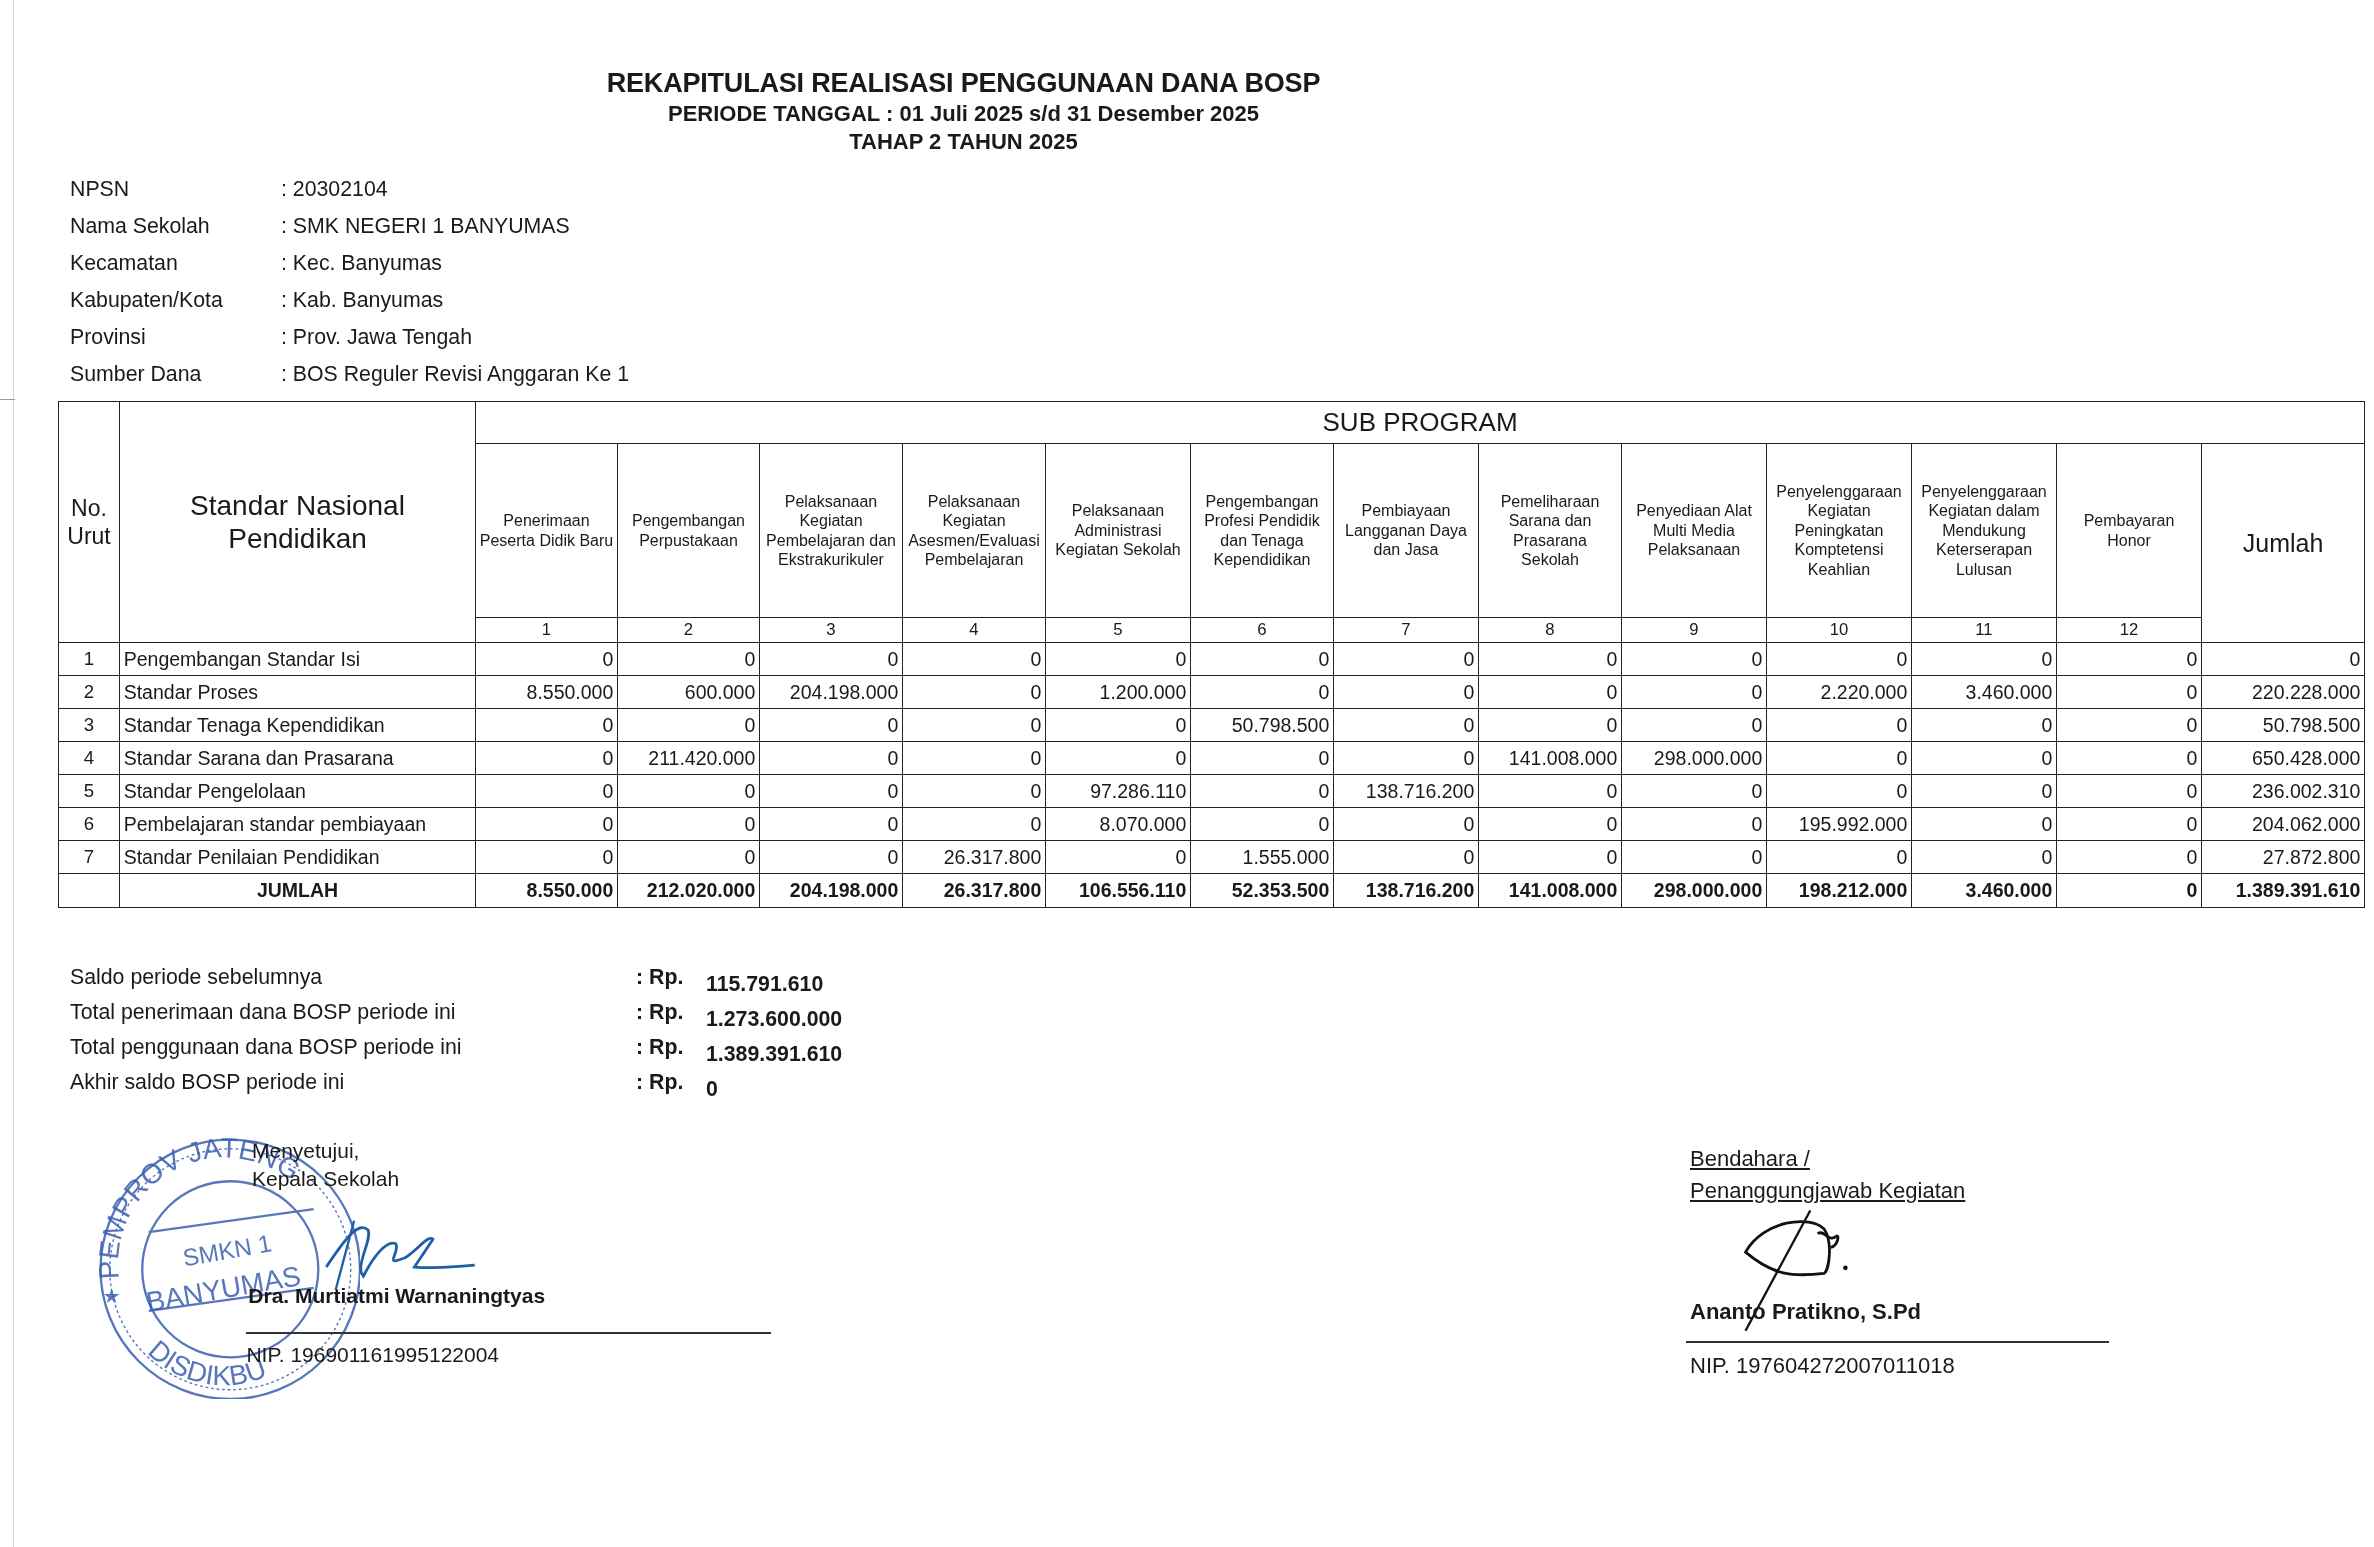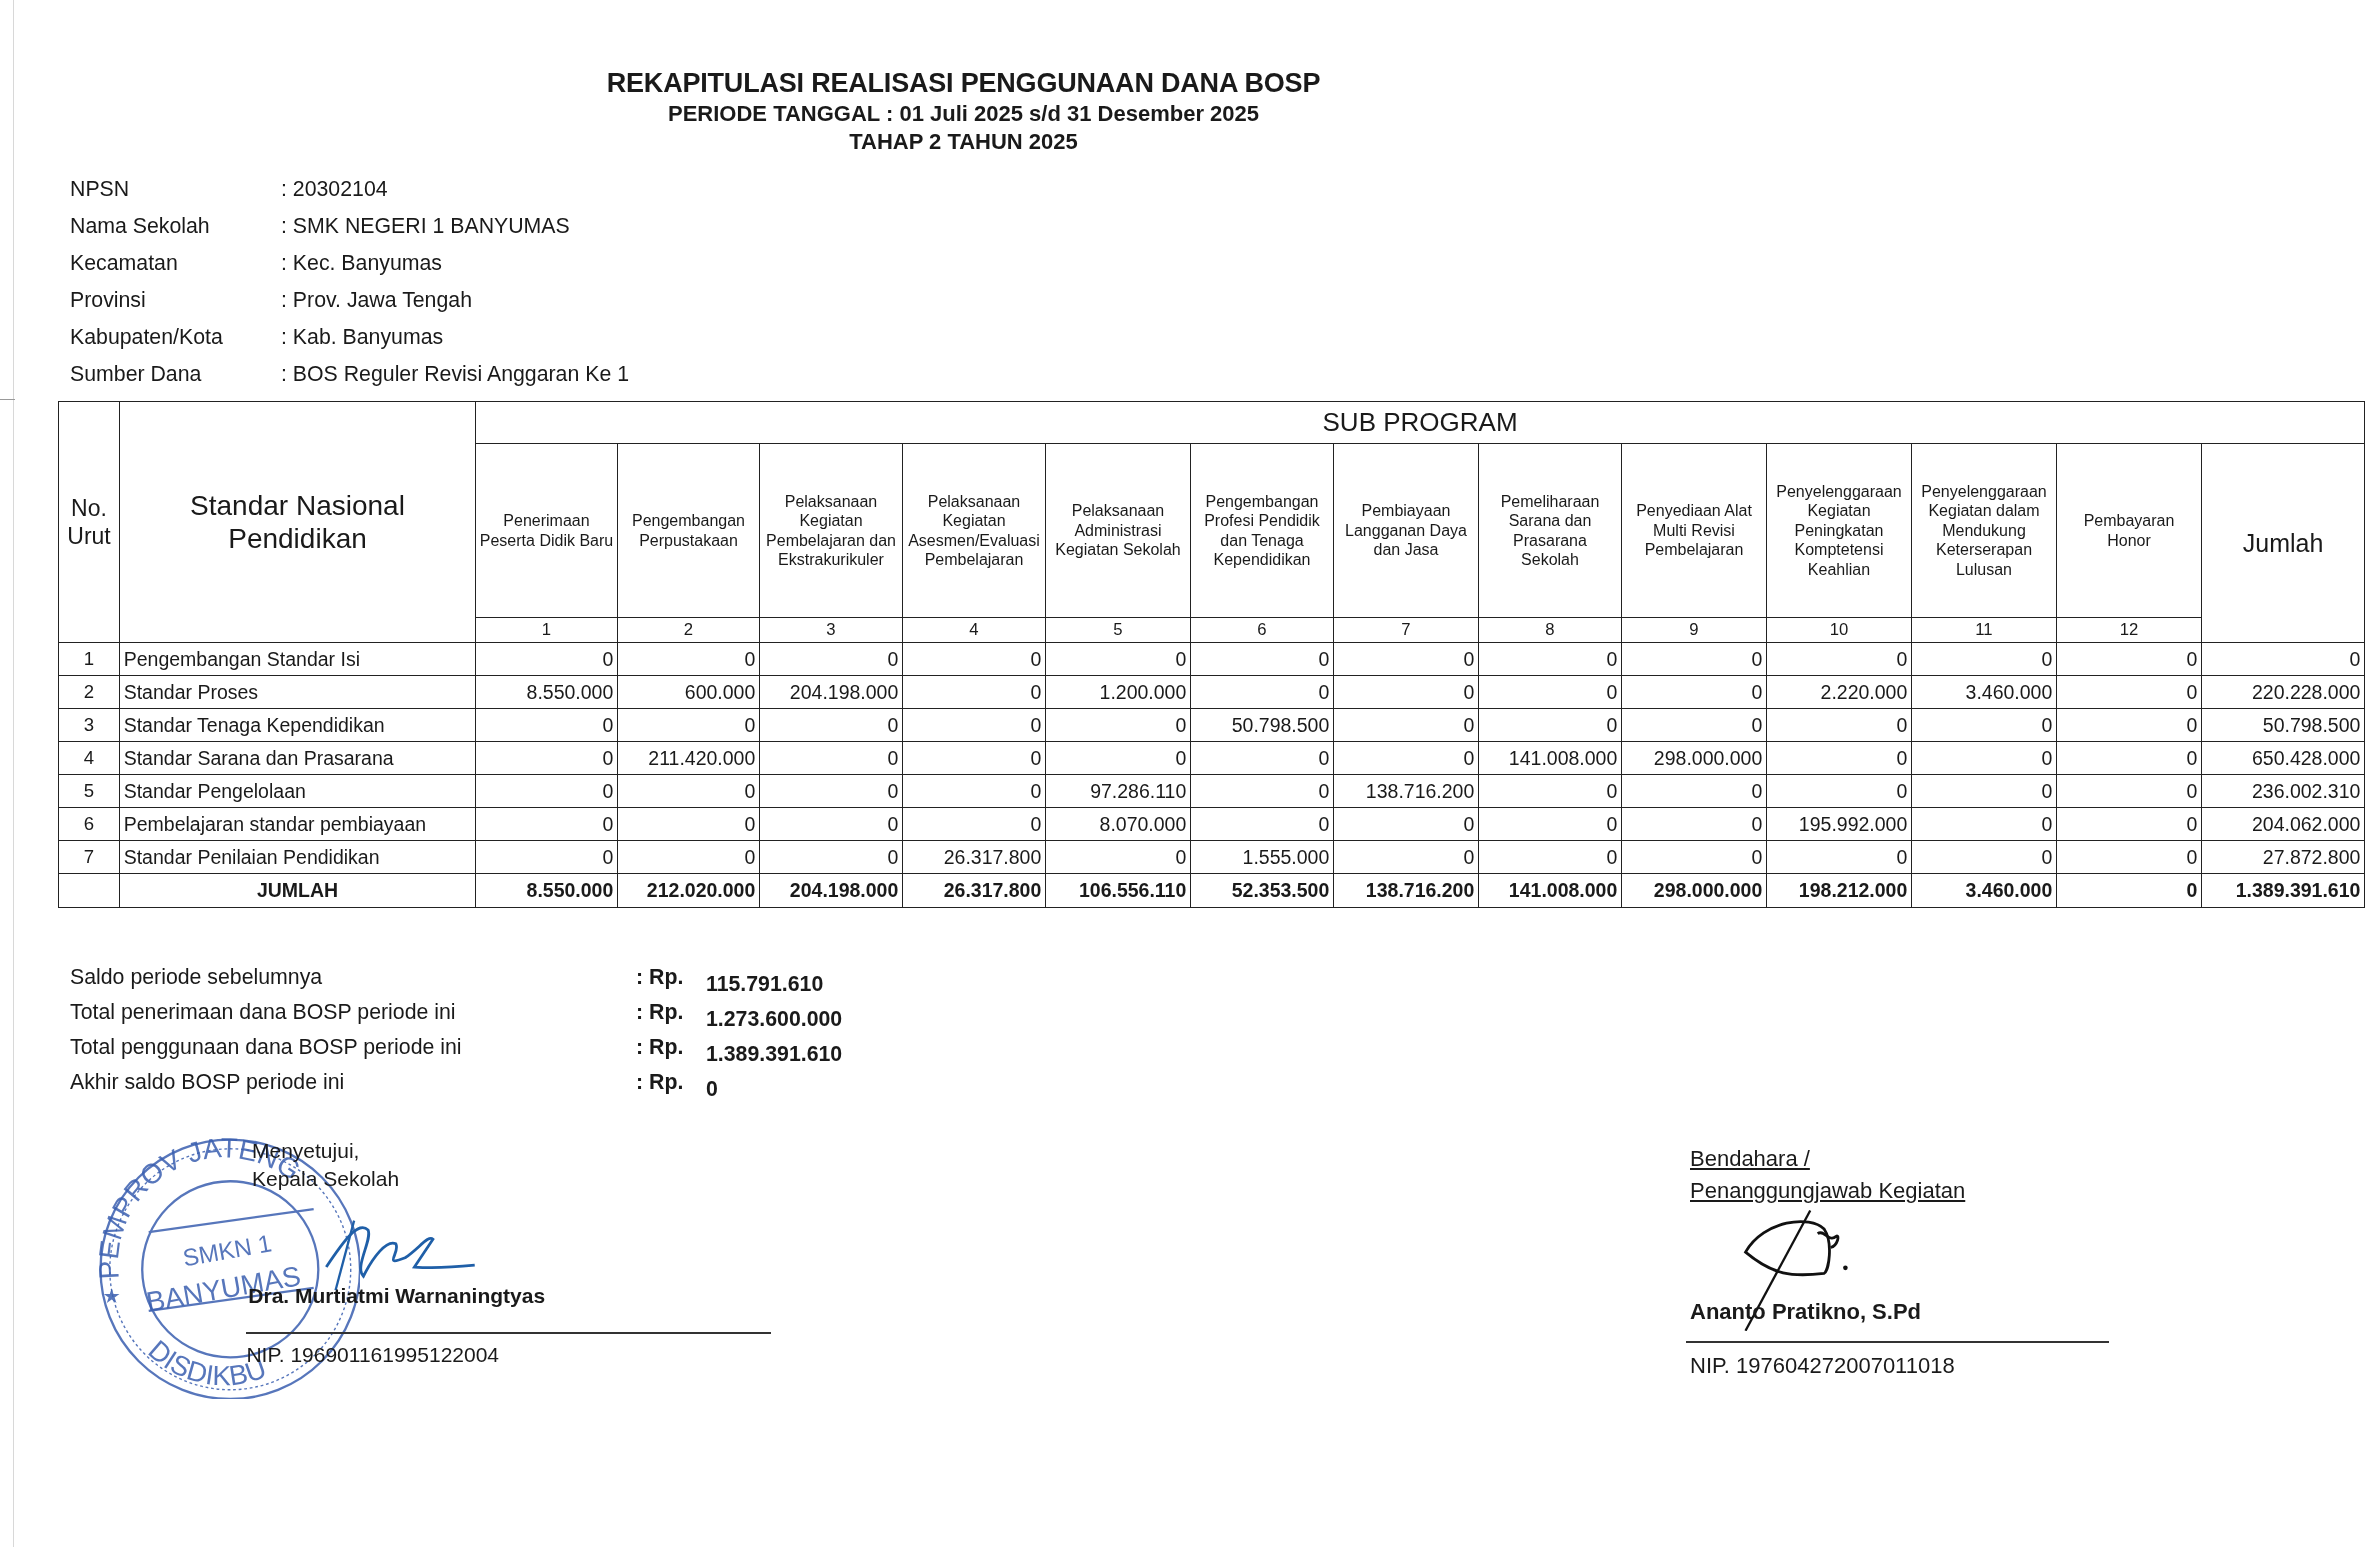--- a/index.html
+++ b/index.html
@@ -62,26 +62,26 @@
     </div>
   <div class="row">
       <span class="lbl">Nama Sekolah</span>
       <span>: SMK NEGERI 1 BANYUMAS</span>
     </div>
   <div class="row">
       <span class="lbl">Kecamatan</span>
       <span>: Kec. Banyumas</span>
     </div>
   <div class="row">
+      <span class="lbl">Kabupaten/Kota</span>
+      <span>: Kab. Banyumas</span>
+    </div>
+  <div class="row">
       <span class="lbl">Provinsi</span>
       <span>: Prov. Jawa Tengah</span>
-    </div>
-  <div class="row">
-      <span class="lbl">Kabupaten/Kota</span>
-      <span>: Kab. Banyumas</span>
     </div>
   <div class="row">
       <span class="lbl">Sumber Dana</span>
       <span>: BOS Reguler Revisi Anggaran Ke 1</span>
     </div>
 </div>
 
 <table class="rekap">
   <colgroup>
     <col style="width:61px">
@@ -108,21 +108,21 @@
     </tr>
     <tr>
       <th class="col">Penerimaan Peserta Didik Baru</th>
       <th class="col">Pengembangan Perpustakaan</th>
       <th class="col">Pelaksanaan Kegiatan Pembelajaran dan Ekstrakurikuler</th>
       <th class="col">Pelaksanaan Kegiatan Asesmen/Evaluasi Pembelajaran</th>
       <th class="col">Pelaksanaan Administrasi Kegiatan Sekolah</th>
       <th class="col">Pengembangan Profesi Pendidik dan Tenaga Kependidikan</th>
       <th class="col">Pembiayaan Langganan Daya dan Jasa</th>
       <th class="col">Pemeliharaan Sarana dan Prasarana Sekolah</th>
-      <th class="col">Penyediaan Alat Multi Revisi Pembelajaran</th>
+      <th class="col">Penyediaan Alat Multi Media Pelaksanaan</th>
       <th class="col">Penyelenggaraan Kegiatan Peningkatan Komptetensi Keahlian</th>
       <th class="col">Penyelenggaraan Kegiatan dalam Mendukung Keterserapan Lulusan</th>
       <th class="col">Pembayaran Honor</th>
       <th class="big" rowspan="2" style="font-size:25px">Jumlah</th>
     </tr>
     <tr>
       <th class="num">1</th>
       <th class="num">2</th>
       <th class="num">3</th>
       <th class="num">4</th>

